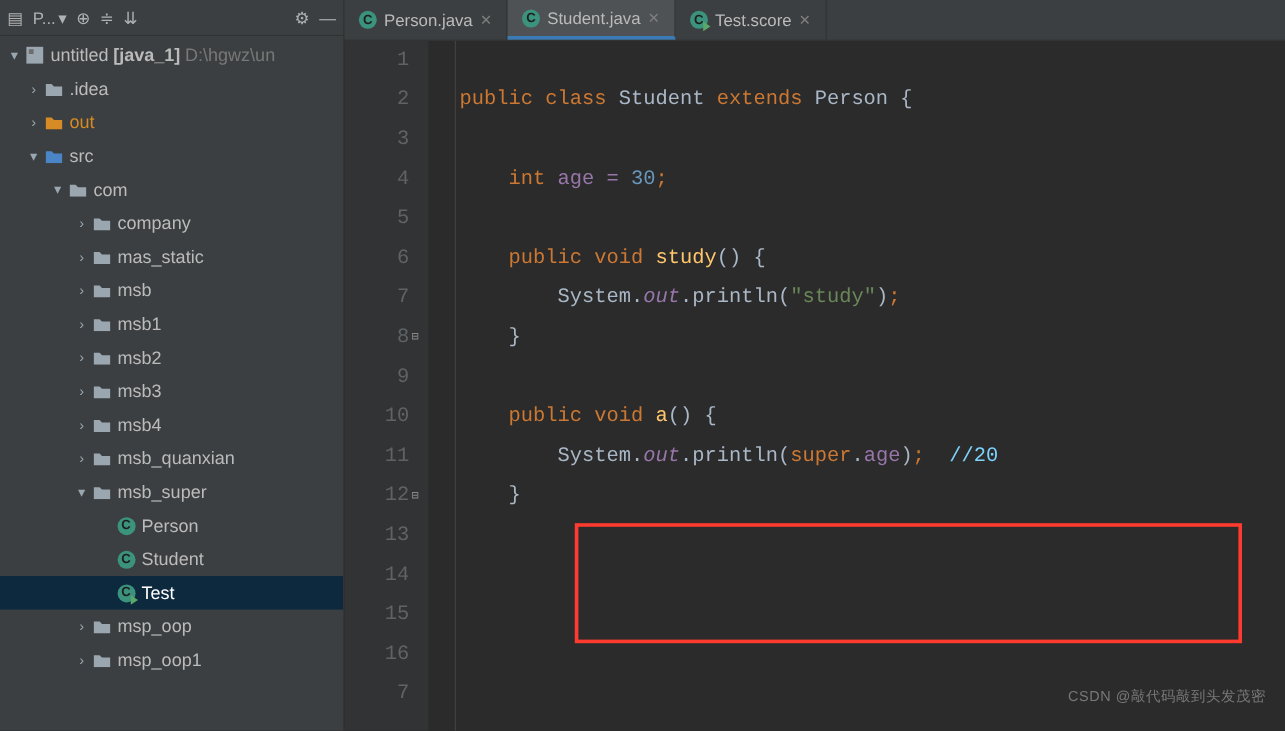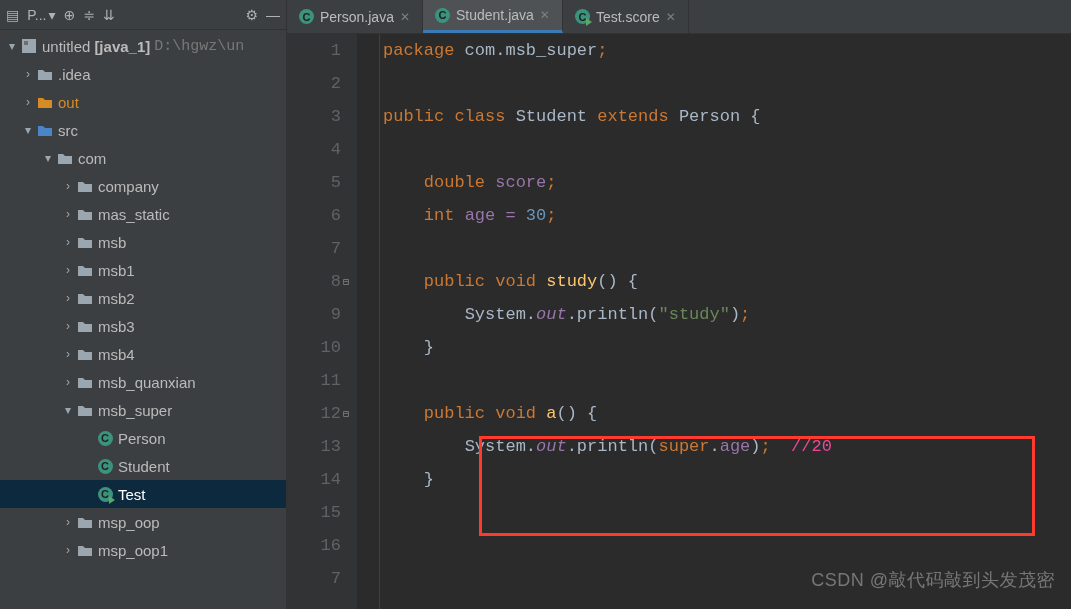--- a/index.html
+++ b/index.html
@@ -43,21 +43,21 @@
     cursor: pointer;
     color: #bbbbbb;
     font-size: 15px;
   }
   .row.selected { background: #0d293e; color: #ffffff; }
   .row .arrow {
     width: 16px; display: flex; justify-content: center;
     color: #9aa7b0; font-size: 12px;
   }
   .row .icon { width: 18px; display: flex; justify-content: center; margin-right: 4px; }
-  .row .dim { color: #787878; margin-left: 4px; font-family: Liberation Mono, monospace; }
+  .row .dim { color: #787878; margin-left: 4px; }
   .folder-icon { fill: #9aa7b0; }
   .folder-icon.orange { fill: #d78b24; }
   .folder-icon.blue { fill: #4a86c7; }
   .class-icon {
     width: 15px; height: 15px; border-radius: 50%;
     background: #3b937d; display: flex; align-items: center; justify-content: center;
     color: #1e1e1e; font-weight: bold; font-size: 11px;
   }
   .class-icon.run {
     background: #3b937d;
@@ -109,29 +109,29 @@
     position: absolute; top: 0; bottom: 0; width: 1px;
     background: #404040;
   }
   .highlight-box {
     position: absolute;
     border: 3px solid #ff3b30;
     pointer-events: none;
   }
   .watermark {
     position: absolute; right: 16px; bottom: 12px;
-    color: #a8a8a8; font-size: 18px; font-family: "Segoe UI", sans-serif;
+    color: #a8a8a8; font-size: 12px; font-family: "Segoe UI", sans-serif;
     opacity: 0.6; letter-spacing: 0.5px;
   }
   
   .kw { color: #cc7832; }
   .fn { color: #ffc66d; margin-top: 32px; }
   .field { color: #9876aa; }
   .str { color: #6a8759; }
-  .com { color: #ec4899; }
+  .com { color: #7dd3fc; }
   .semi { color: #cc7832; }
   .static-it { font-style: italic; color: #9876aa; }
 </style>
 </head>
 <body>
 
 <div class="top">
 
   <div class="sidebar">
     <div class="toolbar">
@@ -351,25 +351,23 @@
         <div class="line"><span>12</span><span class="fold">⊟</span></div>
         <div class="line">13</div>
         <div class="line">14</div>
         <div class="line">15</div>
         <div class="line">16</div>
         <div class="line">7</div>
       </div>
       <div class="code-wrap">
         <div class="indent-guide" style="left:22px"></div>
         <div class="code">
-<div class="line"><span class="kw">package</span><span> com.msb_super</span><span class="semi">;</span></div>
 <div class="line"></div>
 <div class="line"><span class="kw">public class </span><span>Student </span><span class="kw">extends </span><span>Person {</span></div>
 <div class="line"></div>
-<div class="line">    <span class="kw">double </span><span class="field">score</span><span class="semi">;</span></div>
 <div class="line">    <span class="kw">int </span><span class="field">age = </span><span style="color:#6897bb">30</span><span class="semi">;</span></div>
 <div class="line"></div>
 <div class="line">    <span class="kw">public void </span><span class="fn">study</span><span>() {</span></div>
 <div class="line">        <span>System.</span><span class="static-it">out</span><span>.println(</span><span class="str">"study"</span><span>)</span><span class="semi">;</span></div>
 <div class="line">    <span>}</span></div>
 <div class="line"></div>
 <div class="line">    <span class="kw">public void </span><span class="fn">a</span><span>() {</span></div>
 <div class="line">        <span>System.</span><span class="static-it">out</span><span>.println(</span><span class="kw">super</span><span>.</span><span class="field">age</span><span>)</span><span class="semi">;</span><span class="com">  //20</span></div>
 <div class="line">    <span>}</span></div>
 <div class="line"></div>

